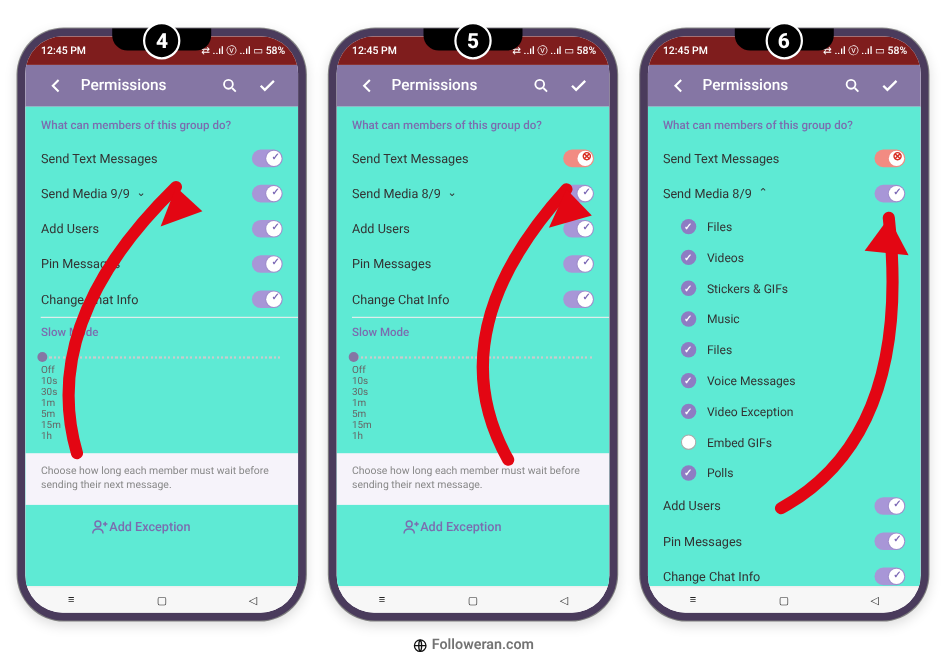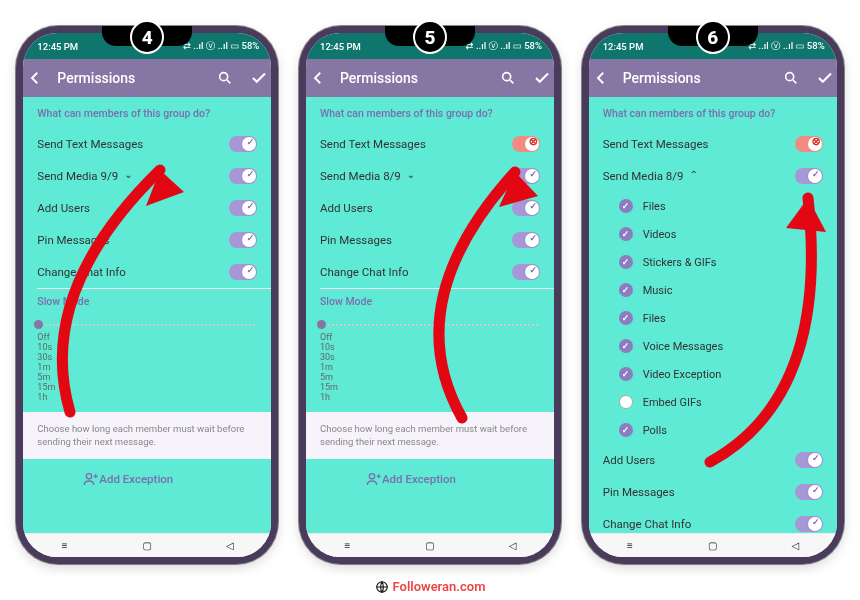--- a/index.html
+++ b/index.html
@@ -43,38 +43,38 @@
     left: 50%;
     transform: translateX(-50%);
     width: 90px;
     height: 20px;
     background: #000;
     border-radius: 0 0 14px 14px;
     z-index: 20;
   }
   .status-bar {
     height: 26px;
-    background: #0f766e;
+    background: #7f1d1d;
     color: #fff;
     font-size: 9.5px;
     font-weight: 500;
     display: flex;
     align-items: center;
     justify-content: space-between;
     padding: 0 12px 0 14px;
     position: relative;
     flex-shrink: 0;
   }
   .header {
     height: 38px;
     background: #8576a4;
     color: #fff;
     display: flex;
     align-items: center;
-    padding: 0 0;
+    padding: 0 16px;
     gap: 10px;
     flex-shrink: 0;
   }
   .header-title {
     flex: 1;
     font-size: 14px;
     font-weight: 500;
   }
   .icon-btn {
     width: 24px;
@@ -204,21 +204,21 @@
     border-radius:50%; display:flex; align-items:center; justify-content:center;
     font-size:19px; font-weight:800; z-index:40;
     border:2px solid #fff;
   }
   .arrow {
     position:absolute; z-index:30; pointer-events:none;
   }
   .footer {
     position:absolute; bottom:6px; left:0; right:0;
     text-align:center; font-size:13px; font-weight:600;
-    color:#ef4444; display:flex; align-items:center; justify-content:center; gap:4px;
+    color:#737373; display:flex; align-items:center; justify-content:center; gap:4px;
   }
   svg { display:block; }
   .chev { font-size:10px; }
 </style>
 </head>
 <body>
 
 <div class="stage">
 
   <div class="phone">

